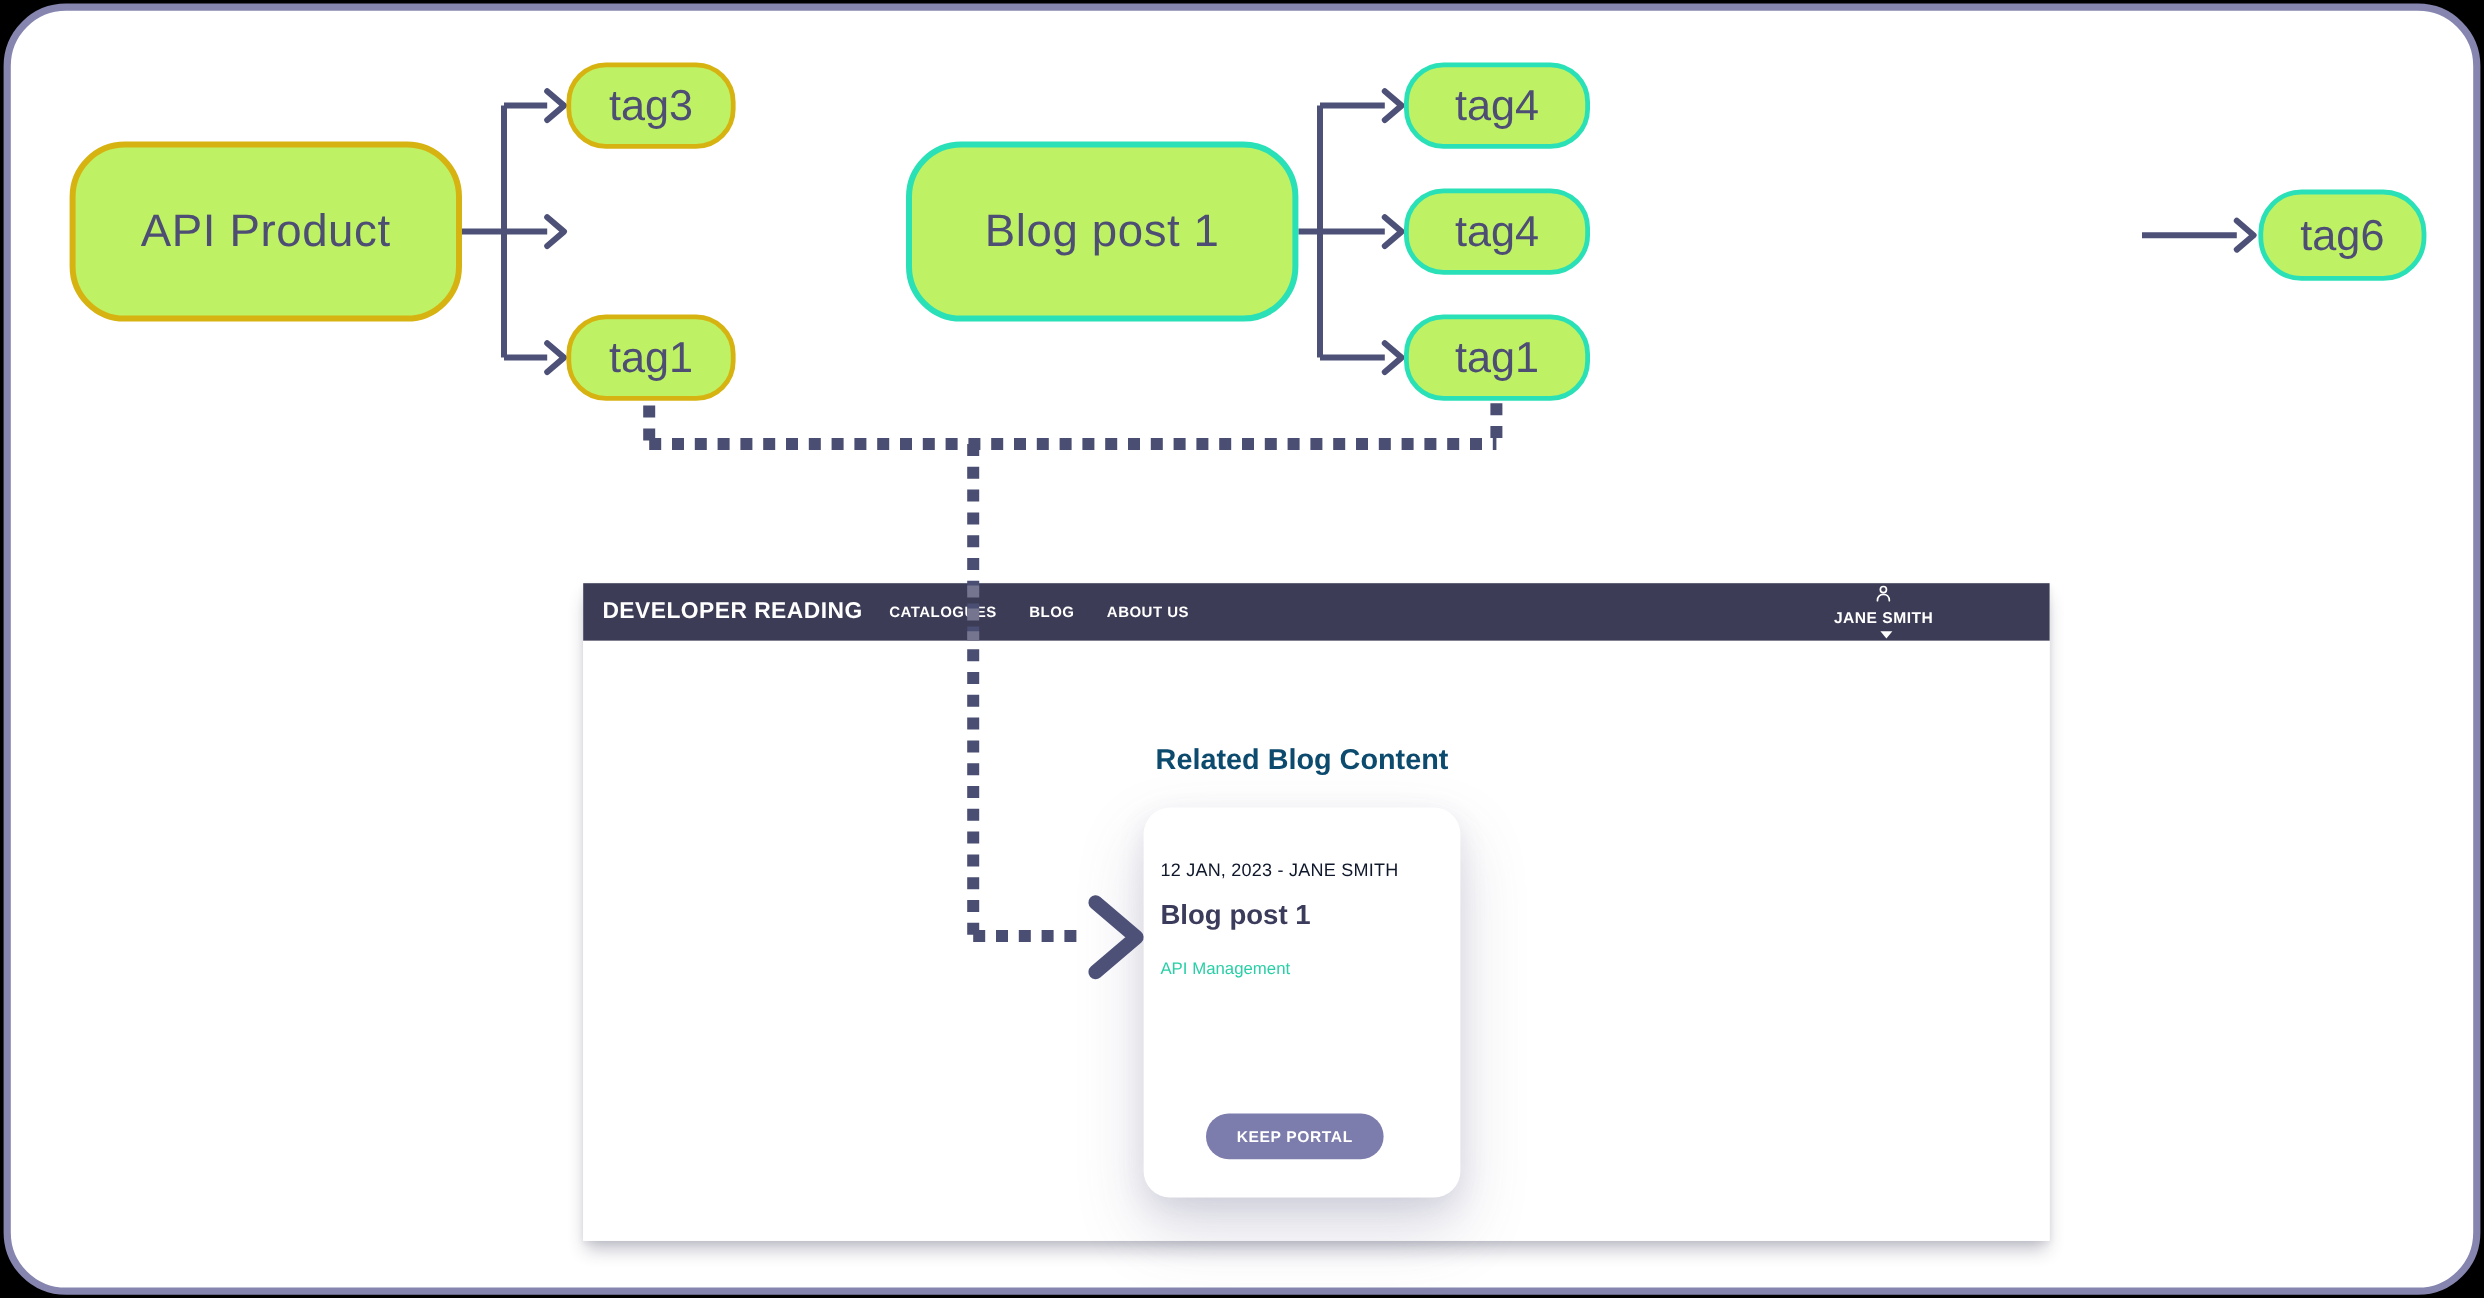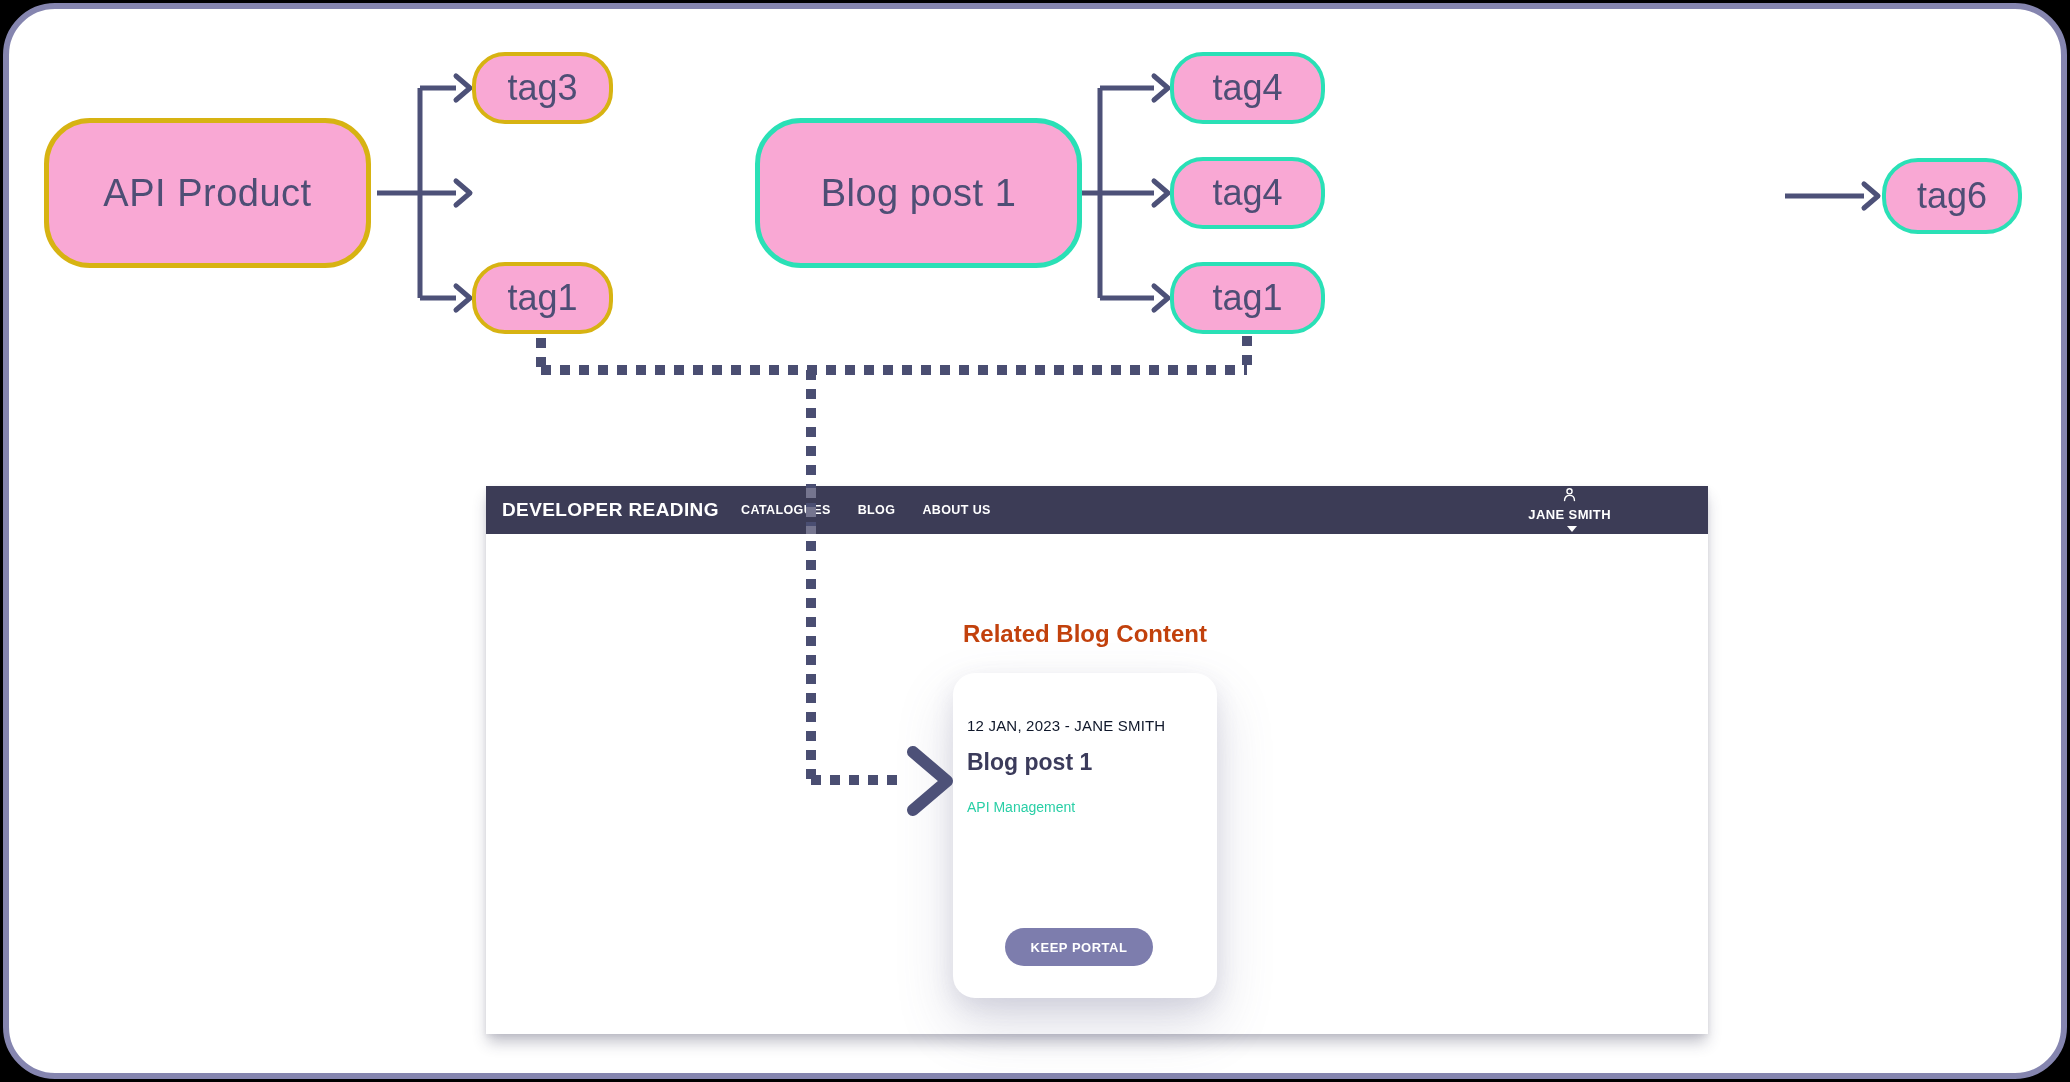--- a/index.html
+++ b/index.html
@@ -2,26 +2,26 @@
 <html><head>
 <meta charset="utf-8">
 <style>
   html,body{margin:0;padding:0;background:#000;}
   *{box-sizing:border-box;font-family:"Liberation Sans","DejaVu Sans",sans-serif;}
   .frame{position:relative;width:2070px;height:1082px;background:#000;overflow:hidden;}
   .panel{position:absolute;left:3px;top:3px;right:3px;bottom:3px;background:#ffffff;
          border:6px solid #8585af;border-radius:52px;}
   
   .node{position:absolute;display:flex;align-items:center;justify-content:center;
-        background:#f9a8d4;color:#4e4e75;z-index:3;}
+        background:#bef264;color:#4e4e75;z-index:3;}
   .node-big{border-radius:46px;border:5px solid;font-size:38px;font-weight:500;letter-spacing:.5px;}
   .node-tag{border-radius:33px;border:4px solid;font-size:36px;font-weight:500;}
   .b-gold{border-color:#d7b312;}
   .b-teal{border-color:#2ae0b6;}
-  #apiProduct{left:44px;top:118px;width:327px;height:150px;}
+  #apiProduct{left:58px;top:118px;width:327px;height:150px;}
   #yTag1{left:472px;top:52px;width:141px;height:72px;}
   #yTag2{left:472px;top:157px;width:141px;height:72px;}
   #yTag3{left:472px;top:262px;width:141px;height:72px;}
   #blogPost1{left:755px;top:118px;width:327px;height:150px;}
   #tTag1{left:1170px;top:52px;width:155px;height:72px;}
   #tTag2{left:1170px;top:157px;width:155px;height:72px;}
   #tTag3{left:1170px;top:262px;width:155px;height:72px;}
   #blogPost2{left:1456px;top:121px;width:329px;height:150px;}
   #tag6{left:1882px;top:158px;width:140px;height:76px;border-radius:36px;}
   
@@ -33,21 +33,21 @@
   .p-brand{position:absolute;left:16px;top:0;height:48px;display:flex;align-items:center;
            color:#fff;font-size:19px;font-weight:800;letter-spacing:.4px;}
   .p-nav{position:absolute;left:255px;top:0;height:48px;display:flex;align-items:center;gap:27px;}
   .p-nav-item{color:#fff;font-size:12.5px;font-weight:700;letter-spacing:.4px;cursor:pointer;}
   .p-user{position:absolute;right:97px;top:0;height:48px;display:flex;align-items:center;gap:4px;cursor:pointer;flex-direction:column;}
   .p-user-name{color:#fff;font-size:13px;font-weight:700;letter-spacing:.4px;}
   .caret{width:0;height:0;border-left:5px solid transparent;border-right:5px solid transparent;
          border-top:6px solid #fff;margin-left:5px;}
   .p-body{position:relative;width:100%;height:500px;background:#fff;}
   .section-title{position:absolute;left:417px;top:86px;width:364px;text-align:center;
-                 color:#c2410c;font-size:24px;font-weight:600;}
+                 color:#0c4a6e;font-size:24px;font-weight:600;}
   .card{position:absolute;left:467px;top:139px;width:264px;height:325px;background:#fff;border-radius:22px;
         box-shadow:0 26px 55px rgba(95,95,135,.22),0 8px 22px rgba(95,95,135,.13);}
   .card-meta{position:absolute;left:14px;top:44px;font-size:15px;color:#0f172a;letter-spacing:.2px;}
   .card-title{position:absolute;left:14px;top:76px;font-size:23px;font-weight:700;color:#3b3b5b;}
   .card-category{position:absolute;left:14px;top:126px;font-size:14px;color:#29cfa6;cursor:pointer;}
   .card-cta{position:absolute;left:52px;top:255px;width:148px;height:38px;border-radius:19px;background:#7d7dad;
             display:flex;align-items:center;justify-content:center;color:#fff;font-size:13px;font-weight:700;
             letter-spacing:.5px;border:none;cursor:pointer;}
 </style>
 </head>

